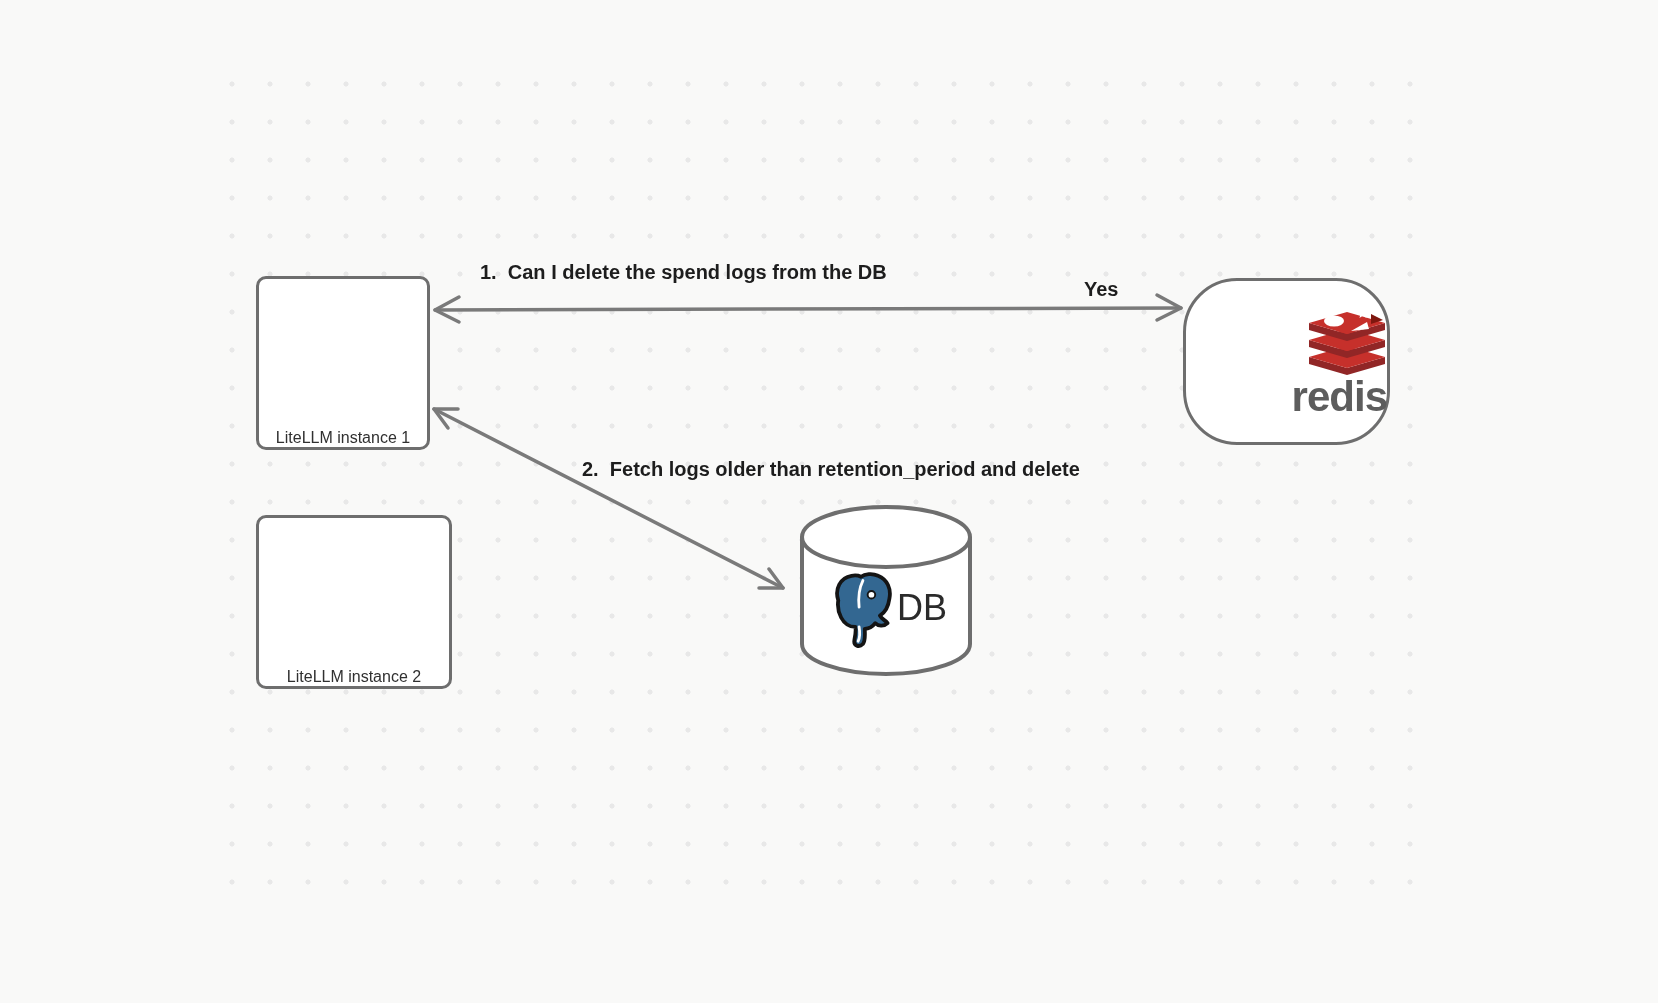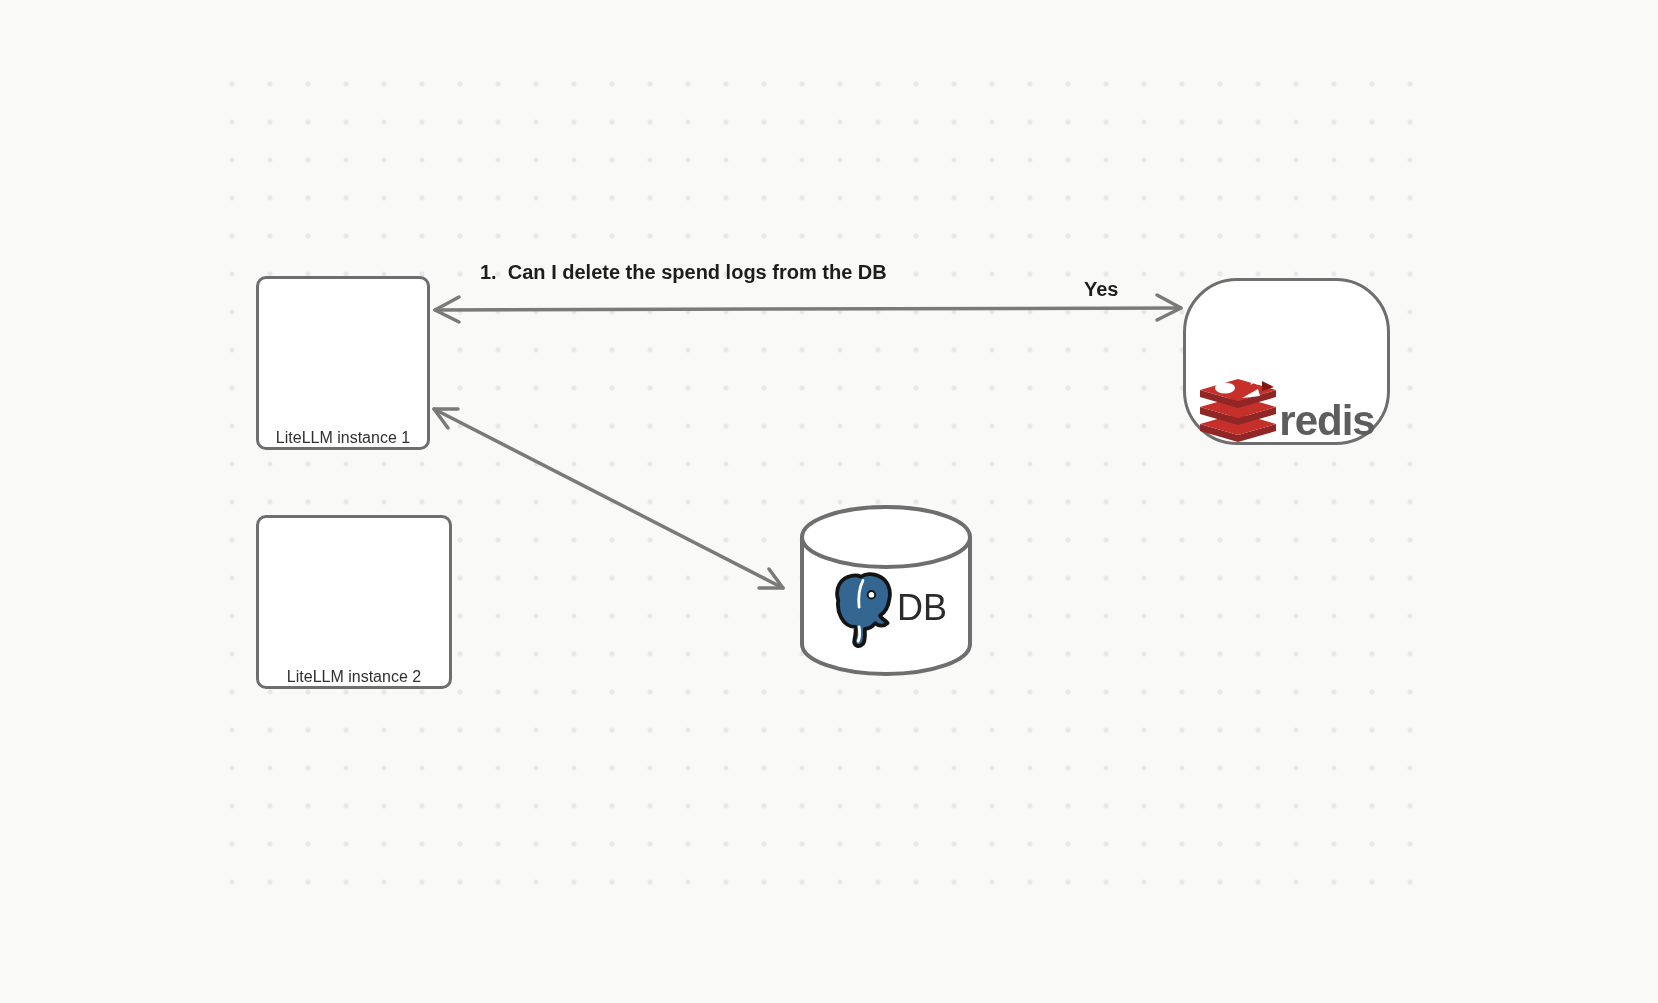--- a/index.html
+++ b/index.html
@@ -27,21 +27,21 @@
     color: var(--node-text, #303030);
     font-size:16px;
     white-space:pre;
   }
   #node-instance1 { left:256px; top:276px; width:174px; height:174px; }
   #node-instance2 { left:256px; top:515px; width:196px; height:174px; }
   #node-instance3 { left:256px; top:755px; width:174px; height:174px; }
   #node-redis {
     left:1183px; top:278px; width:207px; height:167px;
     border-radius:54px;
-    flex-direction:row; gap:1px;
+    flex-direction:column; gap:1px;
   }
   .redis-wordmark {
     font-size:42px; font-weight:bold; line-height:1;
     letter-spacing:-1px;
     color: var(--redis-wordmark, #5d5d5d);
   }
   .arrow-layer, .cylinder-svg { position:absolute; left:0; top:0; }
   .arrow-layer { width:1658px; height:1003px; pointer-events:none; }
   .edge-label {
     position:absolute;
@@ -137,14 +137,15 @@
         <path d="M40,13 C36,21 35,31 36,41"></path>
         <path d="M36,62 C37,68 37,73 35,77"></path>
       </g>
       <circle cx="49" cy="28" r="4" style="fill:#ffffff; stroke:var(--outline-black,#141414); stroke-width:2;"></circle>
     </svg>
     <span class="db-label">DB</span>
   </div>
 
   <div class="edge-label" id="label-q1">1.  Can I delete the spend logs from the DB</div>
   <div class="edge-label" id="label-yes">Yes</div>
+  <div class="edge-label" id="label-q2">2.  Fetch logs older than retention_period and delete</div>
 
 </div>
 
 </body></html>

